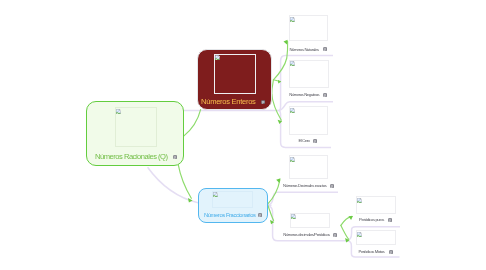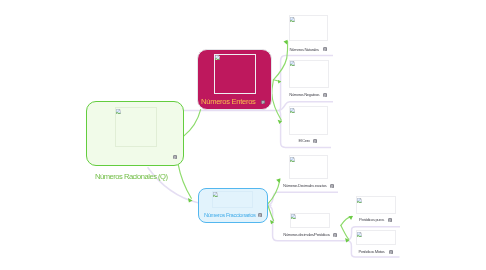--- a/index.html
+++ b/index.html
@@ -15,29 +15,29 @@
     left:86px; top:101px; width:98px; height:65px;
     border:1.6px solid #63cd3e; border-radius:10px;
     background:#f1fbe9;
   }
   .n-root .imgbox{
     position:absolute; left:28.4px; top:5.1px; width:40.1px; height:38.1px;
     border:1px solid #e1eed6;
   }
   .n-root .lbl{
     position:absolute; left:8px; top:49.5px;
-    font-size:7.6px; letter-spacing:-0.5px; color:#72be47; white-space:nowrap;margin-top:20px;
+    font-size:7.6px; letter-spacing:-0.5px; color:#72be47; white-space:nowrap;
   }
   .n-root .noteic{position:absolute; left:85.8px; top:52.7px;}
 
   
   .n-ent{
     left:196.5px; top:48.9px; width:75.8px; height:61.1px;
     border:1.1px solid #e4e6e9; border-radius:10px;
-    background:#be185d;
+    background:#7f1d1d;
   }
   .n-ent .imgbox{
     position:absolute; left:16.1px; top:3.8px; width:40.5px; height:38.6px;
     border:1px solid #efeff2;
   }
   .n-ent .lbl{
     position:absolute; left:3.6px; top:47.2px;
     font-size:7.6px; letter-spacing:-0.31px; color:#f9bf4c; white-space:nowrap;
   }
   .n-ent .noteic{position:absolute; left:63.6px; top:50.3px;}

